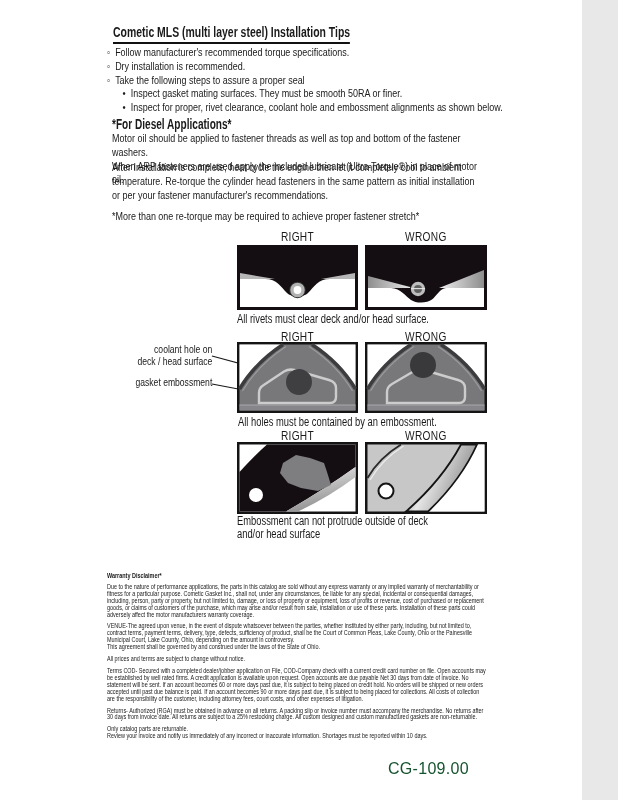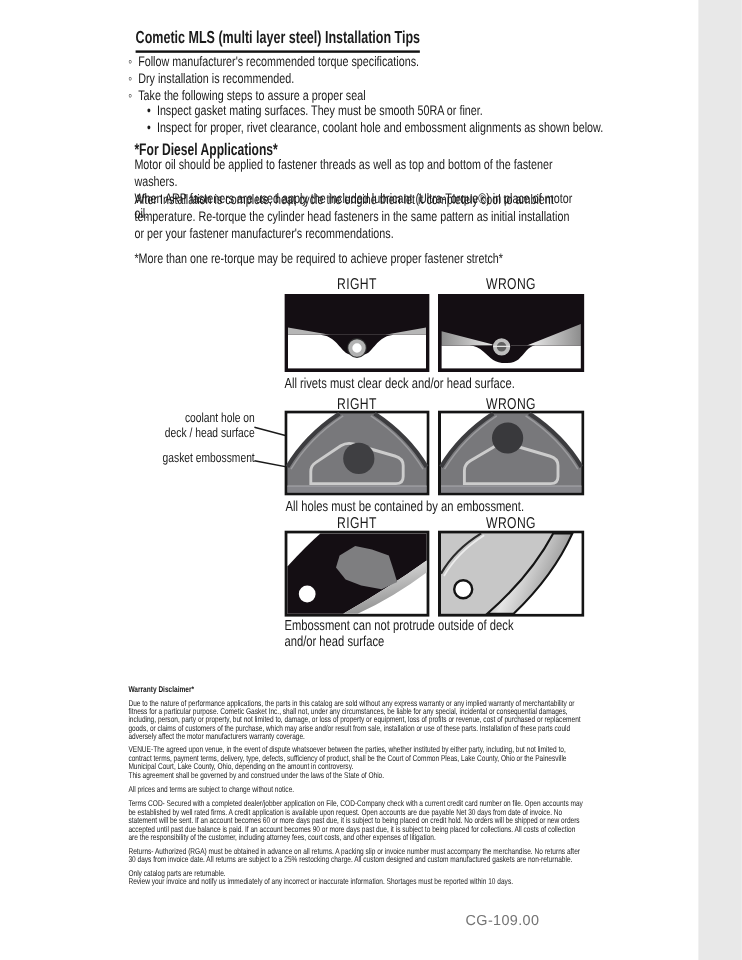--- a/index.html
+++ b/index.html
@@ -16,21 +16,21 @@
   .brow.sub{margin-left:20px;}
   .h2{font-size:14px;font-weight:bold;white-space:nowrap;}
   .body{font-size:11.5px;line-height:13.8px;white-space:pre-line;}
   .dg-head{font-size:13px;text-align:center;letter-spacing:.4px;white-space:nowrap;}
   .caption{font-size:12px;line-height:12.5px;white-space:pre-line;}
   .dlabel{font-size:11px;line-height:11.5px;text-align:right;white-space:pre-line;}
   .panel{position:absolute;display:block;}
   .disc{left:107px;top:573px;width:640px;font-size:7px;line-height:6.9px;}
   .disc .dh{font-weight:bold;margin:0 0 4px 0;}
   .disc p{margin:0 0 5px 0;white-space:pre-line;}
-  .footer{left:388px;top:760px;font-size:12px;letter-spacing:.3px;color:#737373;}
+  .footer{left:388px;top:760px;font-size:16px;letter-spacing:.3px;color:#14532d;}
 </style>
 </head>
 <body>
 
 <div class="page">
 
   <div class="abs title condb">Cometic MLS (multi layer steel) Installation Tips</div>
 
   <div class="abs bullets cond">
     <div class="brow">

